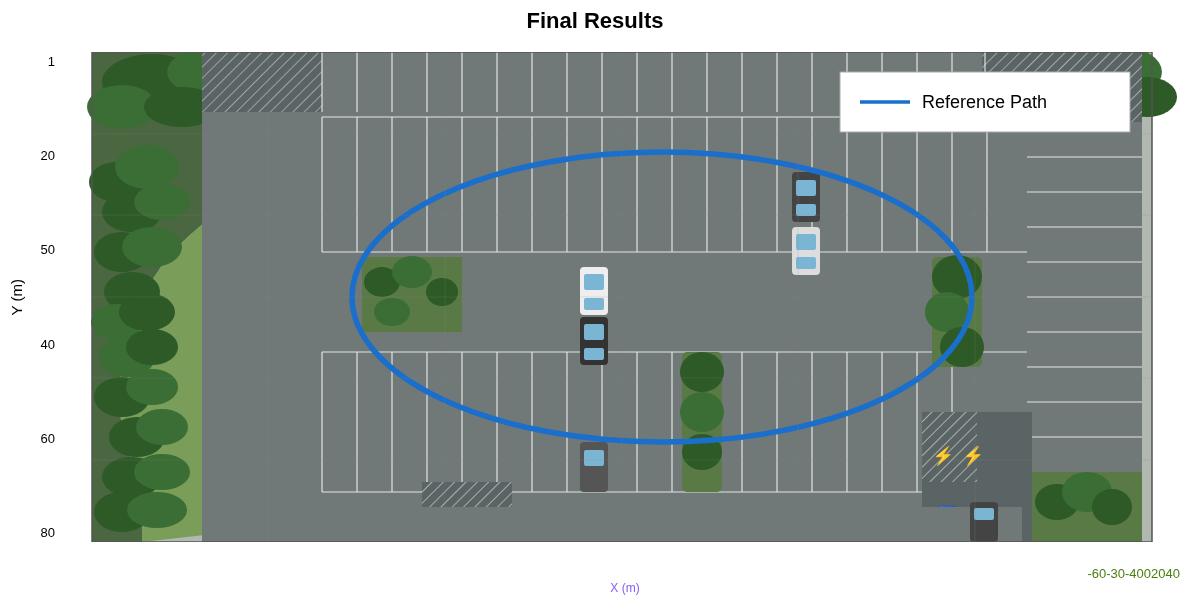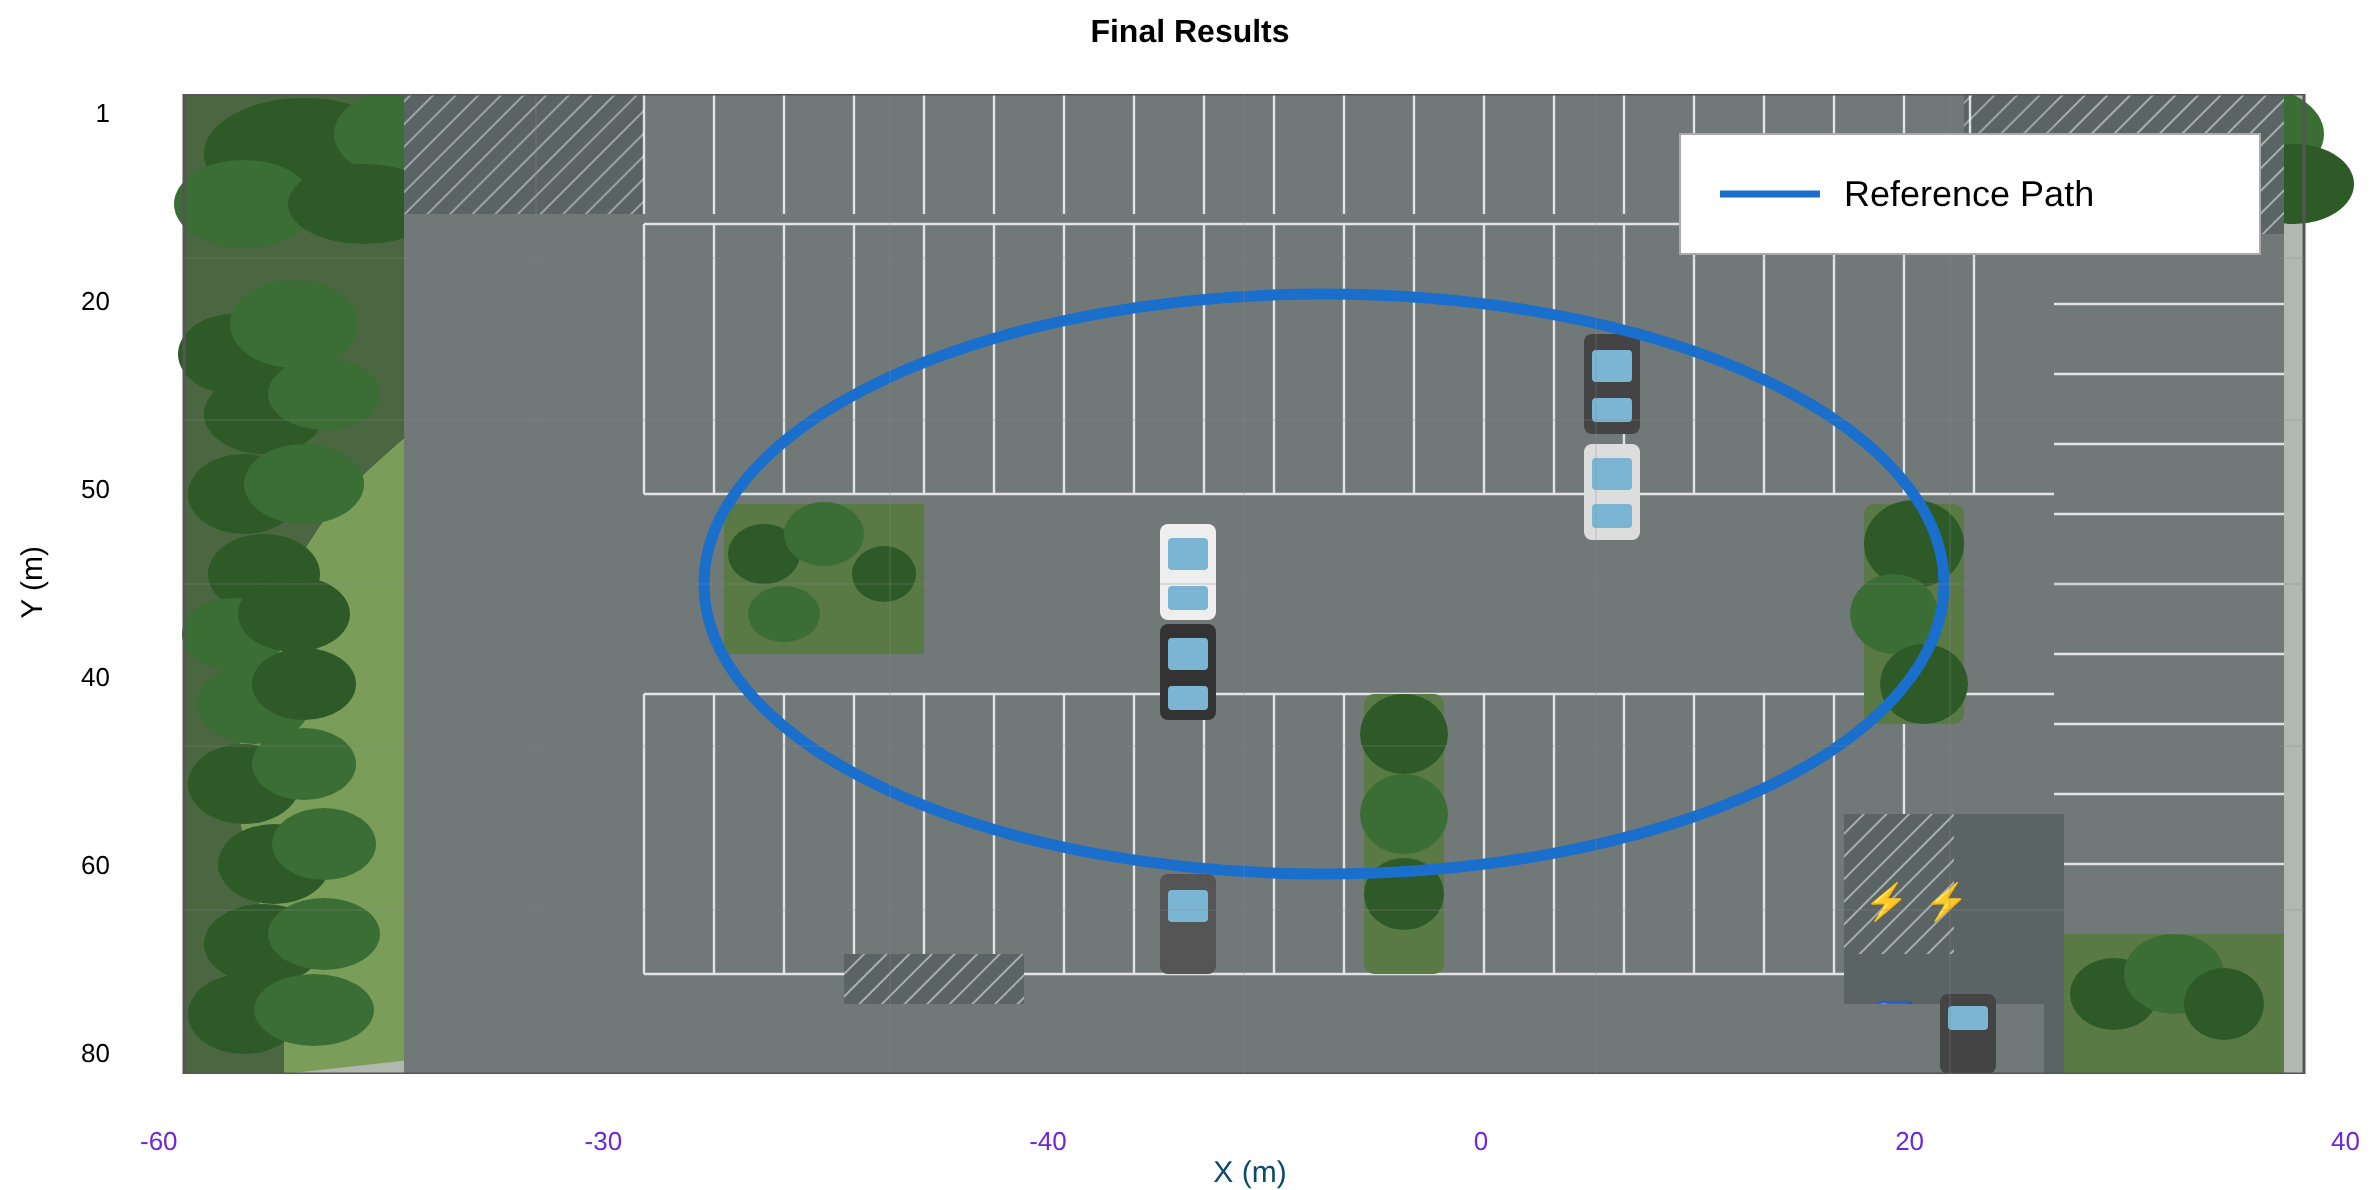--- a/index.html
+++ b/index.html
@@ -15,21 +15,21 @@
       width: 1190px;
       height: 595px;
       background: white;
       position: relative;
       display: flex;
       flex-direction: column;
       align-items: center;
     }
 
     .chart-title {
-      font-size: 16px;
+      font-size: 22px;
       font-weight: bold;
       margin-top: 8px;
       margin-bottom: 2px;
       color: #000;
     }
 
     .chart-area {
       display: flex;
       flex-direction: row;
       align-items: center;
@@ -71,30 +71,30 @@
 
     .plot-svg {
       width: 100%;
       height: 100%;
       display: block;
     }
 
     .x-ticks {
       display: flex;
       flex-direction: row;
-      justify-content: space-between;
+      justify-content: flex-end;
       flex: 1;
       font-size: 13px;
-      color: #6d28d9;
+      color: #4d7c0f;
     }
 
     .x-axis-label {
       text-align: center;
-      font-size: 15px;
-      color: #0c4a6e;
+      font-size: 12px;
+      color: #8b5cf6;
       width: 100%;
       margin-top: 0px;
     }
   </style>
 </head>
 <body>
 
 <div class="chart-container">
   <div class="chart-title">Final Results</div>
 

